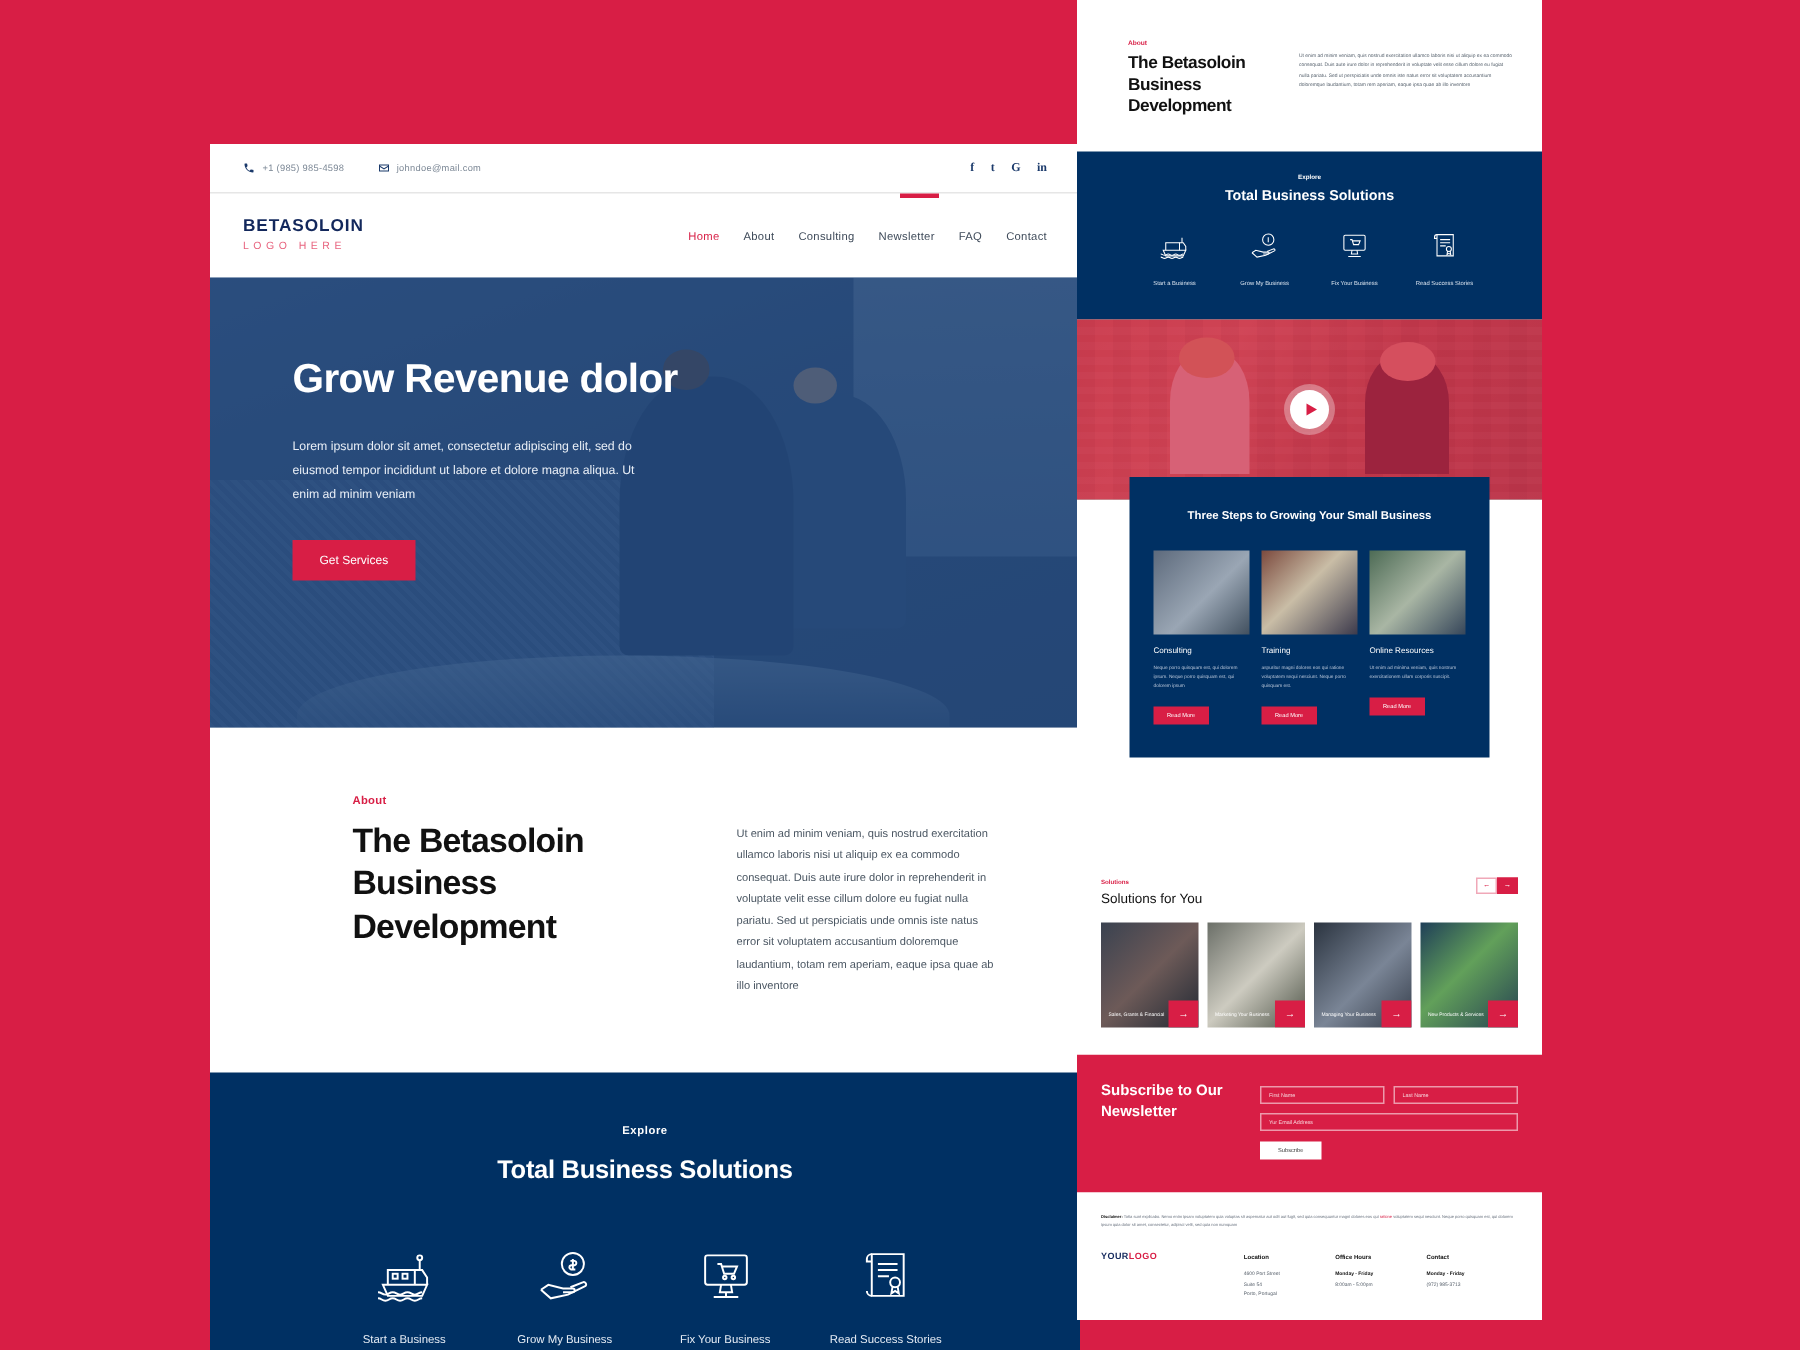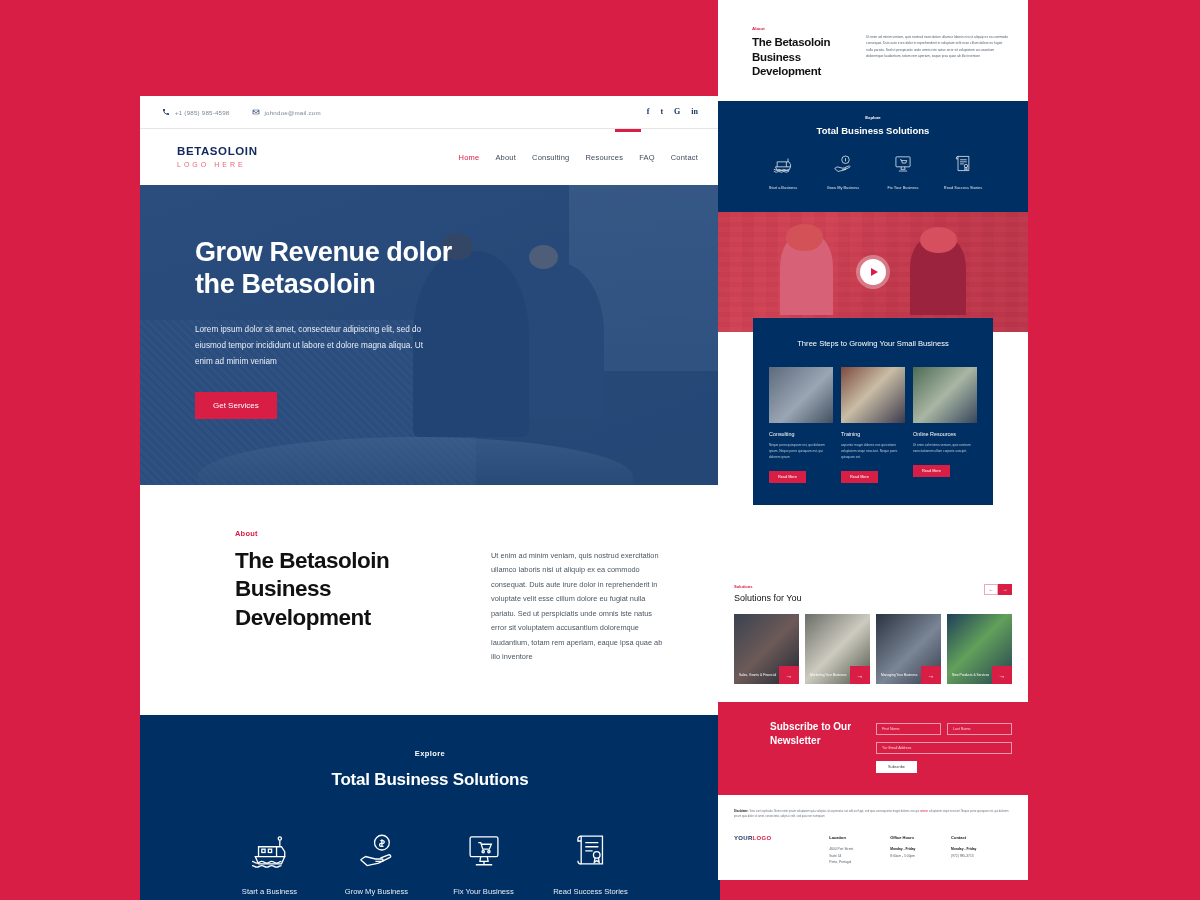--- a/index.html
+++ b/index.html
@@ -26,21 +26,21 @@
     position: relative;
   }
   .tb-item { display: flex; align-items: center; gap: 5px; margin-right: 22px; }
   .tb-text { font-size: 6.2px; color: #7b8795; letter-spacing: .2px; }
   .tb-ico { width: 8px; height: 8px; color: #1b3a6b; display:flex; align-items:center; justify-content:center; }
   .tb-ico svg { width: 8px; height: 8px; fill: #1b3a6b; }
   .socials { margin-left: auto; display: flex; align-items: center; gap: 11px; }
   .socials span { font-size: 8px; color: #1b3a6b; font-weight: bold; line-height: 1; font-family: "Liberation Serif", serif;}
 
   
-  .navbar { height: 56px; display: flex; align-items: center; padding: 0 22px; position: relative; margin-left: 15px; }
+  .navbar { height: 56px; display: flex; align-items: center; padding: 0 22px; position: relative; }
   .logo-wrap { line-height: 1; }
   .logo-main { font-size: 11.5px; font-weight: bold; color: #13285c; letter-spacing: .6px; }
   .logo-sub { font-size: 7px; color: #e8647f; letter-spacing: 3px; margin-top: 3px; }
   .menu { margin-left: auto; display: flex; align-items: center; gap: 16px; text-align: right; }
   .menu a { font-size: 7.5px; color: #3e4a59; text-decoration: none; letter-spacing: .2px; }
   .menu a.active { color: #d81e45; }
   .nav-accent { position: absolute; left: 460px; top: 0; width: 26px; height: 2.5px; background: #d81e45; }
 
   
   .hero {
@@ -114,21 +114,21 @@
   .rv-p2 { position:absolute; right:20%; top:20%; width:18%; height:66%; background:#3a2b33; border-radius:40% 40% 0 0; }
   .rv-h2 { position:absolute; right:23%; top:12%; width:12%; height:22%; background:#cf9d87; border-radius:50%; }
   .rv-tint { position:absolute; inset:0; background: rgba(216,30,69,.62); }
   .rv-play { position:absolute; left:50%; top:50%; transform:translate(-50%,-50%);
     width:26px; height:26px; border-radius:50%; background:#fff;
     display:flex; align-items:center; justify-content:center; box-shadow:0 0 0 4px rgba(255,255,255,.32); cursor:pointer;}
   .rv-play i { display:block; width:0;height:0;border-left:7px solid #d81e45;border-top:4.5px solid transparent;border-bottom:4.5px solid transparent; margin-left:2px;}
 
   
   .r-steps { position:absolute; left:35px; top:318px; width:240px; background:#003063; padding:20px 16px 22px; }
-  .rs-h3 { font-size:7.6px; font-weight:normal; color:#fff; text-align:center; line-height:1.45; padding:0 18px; }
+  .rs-h3 { font-size:7.6px; font-weight:bold; color:#fff; text-align:center; line-height:1.45; padding:0 18px; }
   .rs-grid { margin-top:18px; display:flex; gap:8px; }
   .rs-card { flex:1; }
   .rs-img { height:56px; background:#7d889a; }
   .rs-img.a { background: linear-gradient(135deg,#5d6a7c,#9aa6b4 55%,#41505f); }
   .rs-img.b { background: linear-gradient(135deg,#7c4a3e,#c9bda6 45%,#3c3a4c); }
   .rs-img.c { background: linear-gradient(135deg,#4d6b55,#a9b6a4 50%,#36465a); }
   .rs-title { margin-top:8px; font-size:5.4px; color:#fff; }
   .rs-text { margin-top:6px; font-size:3.2px; line-height:1.85; color:#b9c7da; }
   .rs-btn { margin-top:10px; display:inline-block; background:#d81e45; color:#fff; font-size:3.8px; padding:4px 9px; border:none; cursor:pointer; }
 
@@ -144,21 +144,21 @@
   .rso-card.c1 { background: linear-gradient(135deg,#3a4250,#6d5a58 50%,#202833); }
   .rso-card.c2 { background: linear-gradient(135deg,#6b6f68,#cdcbc0 50%,#4c5246); }
   .rso-card.c3 { background: linear-gradient(135deg,#2b3440,#7a8596 55%,#343c49); }
   .rso-card.c4 { background: linear-gradient(135deg,#1f3f58,#62a05a 45%,#254152); }
   .rso-lab { position:absolute; left:5px; bottom:6px; font-size:3.3px; color:#fff; line-height:1.5; width:60%; }
   .rso-arrow { position:absolute; right:0; bottom:0; width:20px; height:18px; background:#d81e45;
     display:flex; align-items:center; justify-content:center; color:#fff; font-size:7px; cursor:pointer; }
 
   
   .r-news { background:#d81e45; padding: 18px 16px 22px; display:flex; gap:14px; }
-  .rn-h3 { font-size:10px; font-weight:bold; color:#fff; line-height:1.38; width:92px;margin-left:36px; }
+  .rn-h3 { font-size:10px; font-weight:bold; color:#fff; line-height:1.38; width:92px; }
   .rn-form { flex:1; padding-top:3px; }
   .rn-row { display:flex; gap:6px; }
   .rn-in { flex:1; height:12px; border:1px solid rgba(255,255,255,.55); background:transparent; color:#fff; font-size:3.6px; padding:0 5px; font-family:"Liberation Sans", sans-serif; }
   .rn-in::placeholder { color: rgba(255,255,255,.8); }
   .rn-wide { width:100%; margin-top:6px; }
   .rn-sub { margin-top:7px; background:#fff; color:#3c3c3c; font-size:3.8px; border:none; padding:4px 12px; cursor:pointer; font-family:"Liberation Sans", sans-serif;}
 
   
   .r-foot { background:#fff; padding: 14px 16px 20px; }
   .rf-disc { font-size:2.7px; line-height:1.9; color:#6b7480; }
@@ -208,41 +208,40 @@
     <div class="navbar">
       <div class="nav-accent"></div>
       <div class="logo-wrap">
         <div class="logo-main">BETASOLOIN</div>
         <div class="logo-sub">LOGO HERE</div>
       </div>
       <nav class="menu">
         <a href="#" class="active">Home</a>
         <a href="#">About</a>
         <a href="#">Consulting</a>
-        <a href="#">Resources</a>
+        <a href="#">Newsletter</a>
         <a href="#">FAQ</a>
         <a href="#">Contact</a>
       </nav>
     </div>
 
     <div class="hero">
       <div class="hero-photo">
         <div class="hp-win"></div>
         <div class="hp-sofa"></div>
         <div class="hp-man2"></div>
           <div class="hp-head2"></div>
         <div class="hp-man"></div>
           <div class="hp-head"></div>
         <div class="hp-table"></div>
       </div>
       <div class="hero-tint"></div>
       <div class="hero-inner">
         <h1 class="hero-h1">
           <span>Grow Revenue dolor</span><br>
-          <span>the Betasoloin</span>
         </h1>
         <p class="hero-p">Lorem ipsum dolor sit amet, consectetur adipiscing elit, sed do eiusmod tempor incididunt ut labore et dolore magna aliqua. Ut enim ad minim veniam</p>
         <button class="hero-btn">Get Services</button>
       </div>
     </div>
 
     <div class="about">
       <div class="about-left">
         <div class="about-kicker">About</div>
         <h2 class="about-h2">The Betasoloin Business Development</h2>

